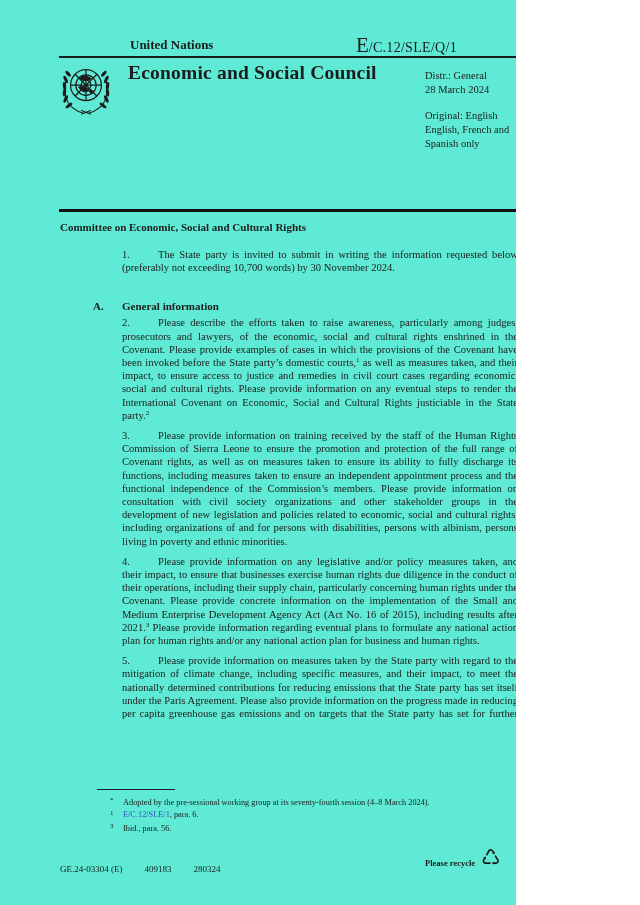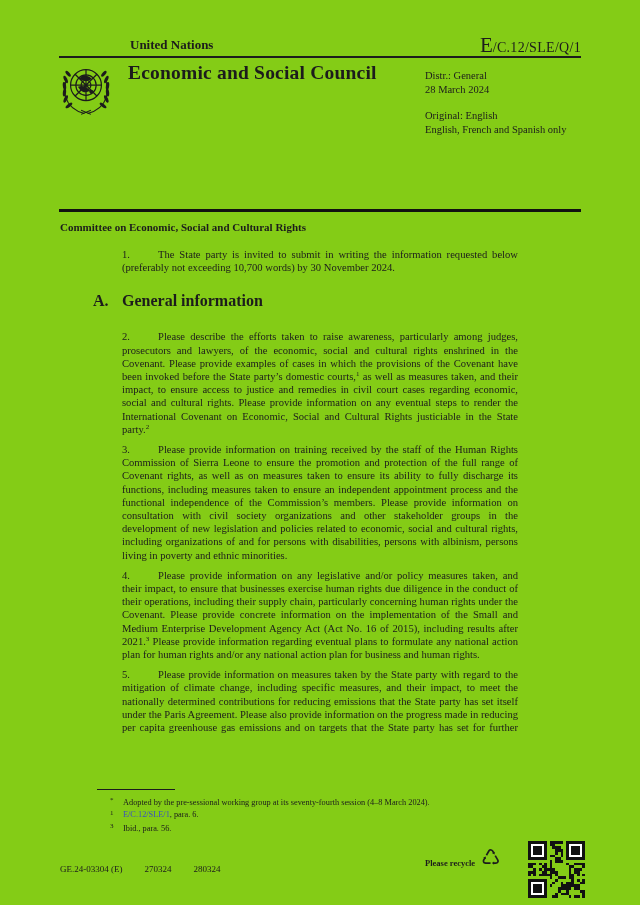--- a/index.html
+++ b/index.html
@@ -1,19 +1,19 @@
 <!DOCTYPE html>
 <html style="--link: #3b50c0; --ink: #1c1c1c;"><head>
 <meta charset="utf-8">
 <style>
   :root { --ink:#1c1c1c; --link:#3b50c0; }
   * { margin:0; padding:0; box-sizing:border-box; }
   html,body { background:#ffffff; }
   body { font-family:"Liberation Serif","DejaVu Serif",serif; color:var(--ink); }
-  .page { position:relative; width:640px; height:905px; background:#84cc16; overflow:hidden; }
+  .page { position:relative; width:516px; height:905px; background:#5eead4; overflow:hidden; }
 
   
   .un-label { position:absolute; left:130px; top:37px; font-size:13px; font-weight:bold; }
   .doc-symbol { position:absolute; top:33px; right:59px; white-space:nowrap; }
   .doc-symbol .big { font-size:21px; }
   .doc-symbol .small { font-size:14px; letter-spacing:.3px; }
   .rule-thin { position:absolute; left:59px; top:56px; width:522px; height:2px; background:var(--ink); }
   .emblem { position:absolute; left:60px; top:62px; width:52px; height:56px; }
   .council-title { position:absolute; left:128px; top:62px; font-size:19.5px; font-weight:bold; letter-spacing:.2px; }
   .distr-block { position:absolute; left:425px; top:69px; font-size:10.5px; line-height:14px; }
@@ -21,22 +21,22 @@
   .rule-thick { position:absolute; left:59px; top:209px; width:522px; height:3px; background:#111; }
   .committee { position:absolute; left:60px; top:221px; font-size:11px; font-weight:bold; }
 
   
   .content { position:absolute; left:122px; top:248px; width:396px; }
   .doc-title { font-size:13.5px; font-weight:bold; white-space:nowrap; margin-bottom:22px; }
   .doc-title sup { font-size:8px; }
   .para { font-size:10.6px; line-height:13.2px; text-align:justify; margin-bottom:7px; }
   .para .pnum { display:inline-block; width:36px; }
   .para sup.supref { font-size:7px; line-height:0; vertical-align:4px; }
-  .intro { margin-bottom:18px; }
-  .section-head { margin-left:-29px; margin-bottom:20px; font-size:16px; font-weight:bold; }
+  .intro { margin-bottom:26px; }
+  .section-head { margin-left:-29px; margin-bottom:4px; font-size:11px; font-weight:bold; }
   .section-head .sletter { display:inline-block; width:29px; }
   .cont { text-align-last:justify; }
   .link { color:var(--link);margin-top:20px; }
 
   
   .fn-sep { position:absolute; left:97px; top:789px; width:78px; height:1px; background:var(--ink); }
   .footnotes { position:absolute; left:110px; top:795px; width:420px; font-size:8.3px; line-height:11.4px; }
   .fn .fnm { display:inline-block; width:13px; font-size:7px; vertical-align:2.5px; }
 
   
@@ -130,21 +130,21 @@
   </div>
 
   <div class="fn-sep"></div>
   <div class="footnotes">
     <div class="fn"><span class="fnm">*</span><span>Adopted by the pre-sessional working group at its seventy-fourth session (4–8 March 2024).</span></div>
     <div class="fn"><span class="fnm">1</span><span><span class="link">E/C.12/SLE/1</span>, para. 6.</span></div>
     <div class="fn"><span class="fnm">3</span><span>Ibid., para. 56.</span></div>
   </div>
 
   <div class="ge-line">
-    <span>GE.24-03304  (E)</span><span>270324</span><span>280324</span>
+    <span>GE.24-03304  (E)</span><span>409183</span><span>280324</span>
   </div>
   <div class="recycle">Please recycle</div>
   <div class="recycle-glyph">♺</div>
   <svg class="qr" id="qr-svg" viewBox="0 0 21 21" shape-rendering="crispEdges">
       <rect x="8" y="0" width="1" height="1" fill="#111"></rect>
       <rect x="9" y="0" width="1" height="1" fill="#111"></rect>
       <rect x="10" y="0" width="1" height="1" fill="#111"></rect>
       <rect x="11" y="0" width="1" height="1" fill="#111"></rect>
       <rect x="12" y="0" width="1" height="1" fill="#111"></rect>
       <rect x="8" y="1" width="1" height="1" fill="#111"></rect>

